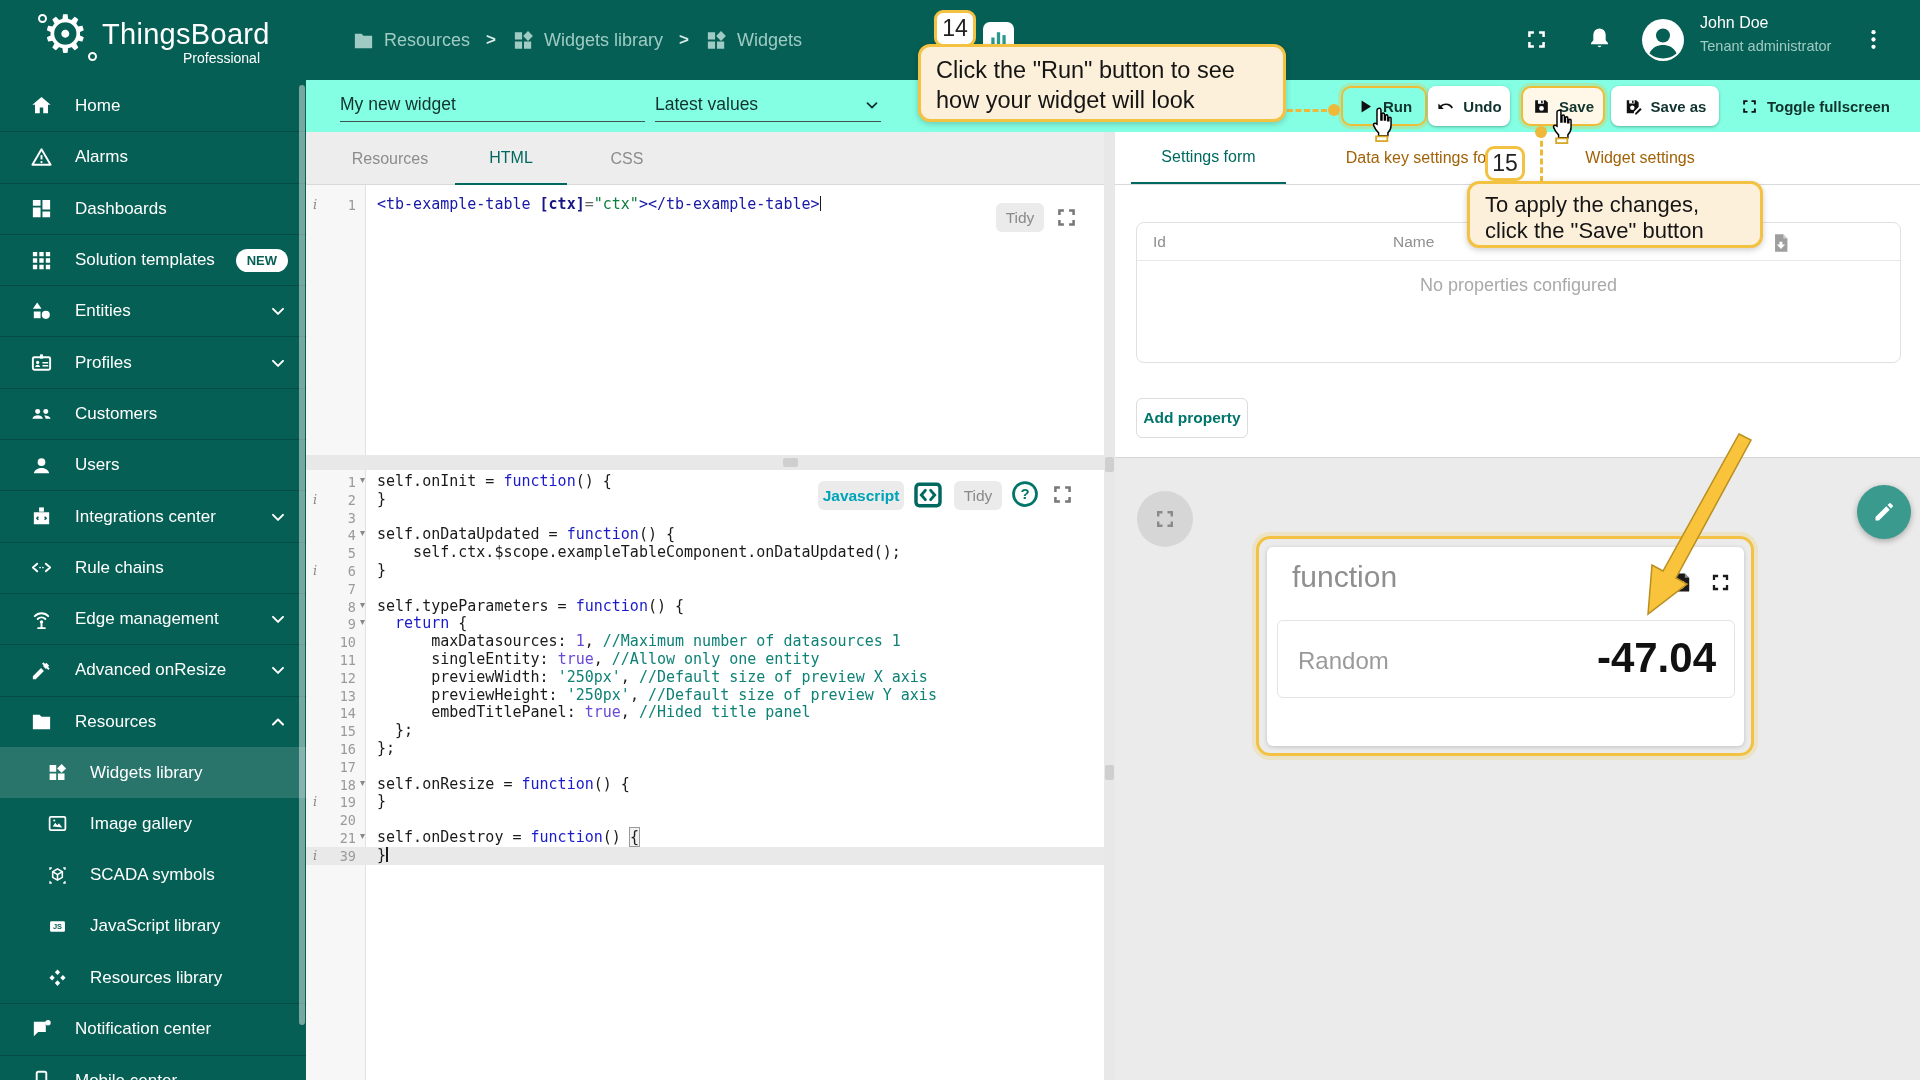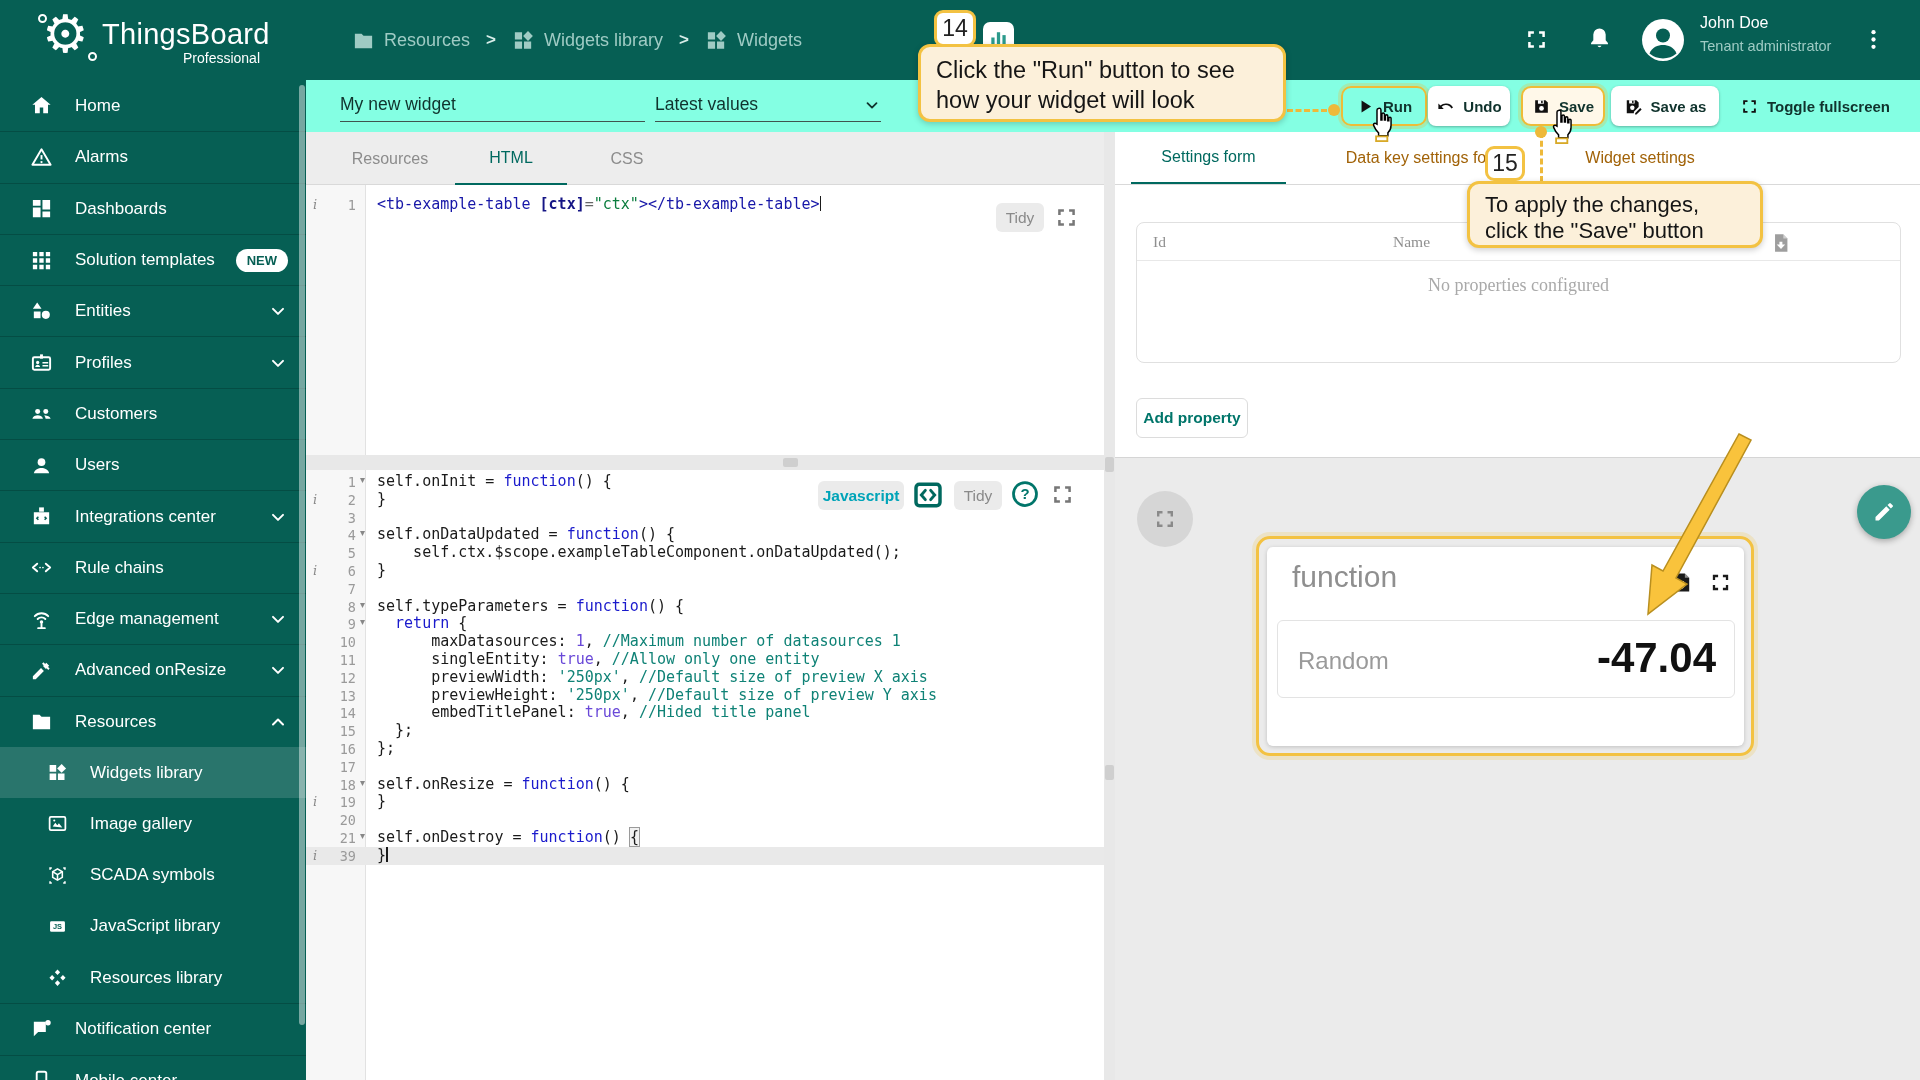--- a/index.html
+++ b/index.html
@@ -72,21 +72,21 @@
 
   #hsplit { position:absolute; left:0; top:323px; width:798px; height:15px; background:#e8e8e8; cursor:row-resize; }
   .grip { position:absolute; background:#cfcfcf; border-radius:2px; }
   #vsplit { position:absolute; left:1104px; top:132px; width:11px; bottom:0; background:#e8e8e8; cursor:col-resize; z-index:5; }
 
   
   #right-col { position:absolute; left:1115px; top:132px; width:805px; height:326px; background:#fff; border-bottom:1px solid #d5d5d5; }
   .rtab { position:absolute; top:0; height:52px; display:flex; align-items:center; justify-content:center; font-size:16px; font-weight:500; color:#a16207; white-space:nowrap; overflow:hidden; cursor:pointer; }
   .rtab.active { color:#00695f; border-bottom:2.5px solid #00695f; }
   #rtab-line { position:absolute; left:0; top:52px; width:805px; height:1px; background:#d9d9d9; }
-  #prop-card { position:absolute; left:21px; top:90px; width:765px; height:141px; border:1px solid #e0e0e0; border-radius:8px; background:#fff;font-family:Liberation Serif, serif; }
+  #prop-card { position:absolute; left:21px; top:90px; width:765px; height:141px; border:1px solid #e0e0e0; border-radius:8px; background:#fff; }
   #prop-head { position:absolute; left:0; top:0; width:100%; height:38px; border-bottom:1px solid #e8e8e8; }
   .col-h { position:absolute; top:10px; font-size:15.5px; color:#8f8f8f; }
   #prop-empty { position:absolute; left:0; top:52px; width:100%; text-align:center; font-size:18px; color:#a9a9a9; }
   #add-prop { position:absolute; left:21px; top:266px; width:112px; height:40px; border:1px solid #dcdcdc; border-radius:6px; background:#fff; color:#00756a; font-size:15.5px; font-weight:700; display:flex; align-items:center; justify-content:center; cursor:pointer; }
 
   
   #preview { position:absolute; left:1115px; top:458px; width:805px; bottom:0; background:#ebebeb; }
   #pv-fs { position:absolute; left:22px; top:33px; width:56px; height:56px; border-radius:50%; background:#d6d6d6; display:flex; align-items:center; justify-content:center; color:#8a8a8a; cursor:pointer; }
   #pv-fab { position:absolute; left:742px; top:27px; width:54px; height:54px; border-radius:50%; background:#3a9a8d; box-shadow:0 2px 6px rgba(0,0,0,.3); display:flex; align-items:center; justify-content:center; color:#fff; cursor:pointer; }
   #wring { position:absolute; left:141px; top:78px; width:498px; height:220px; border:3.5px solid #f3c242; border-radius:14px; box-shadow:0 0 0 4px rgba(243,194,66,.22); }

